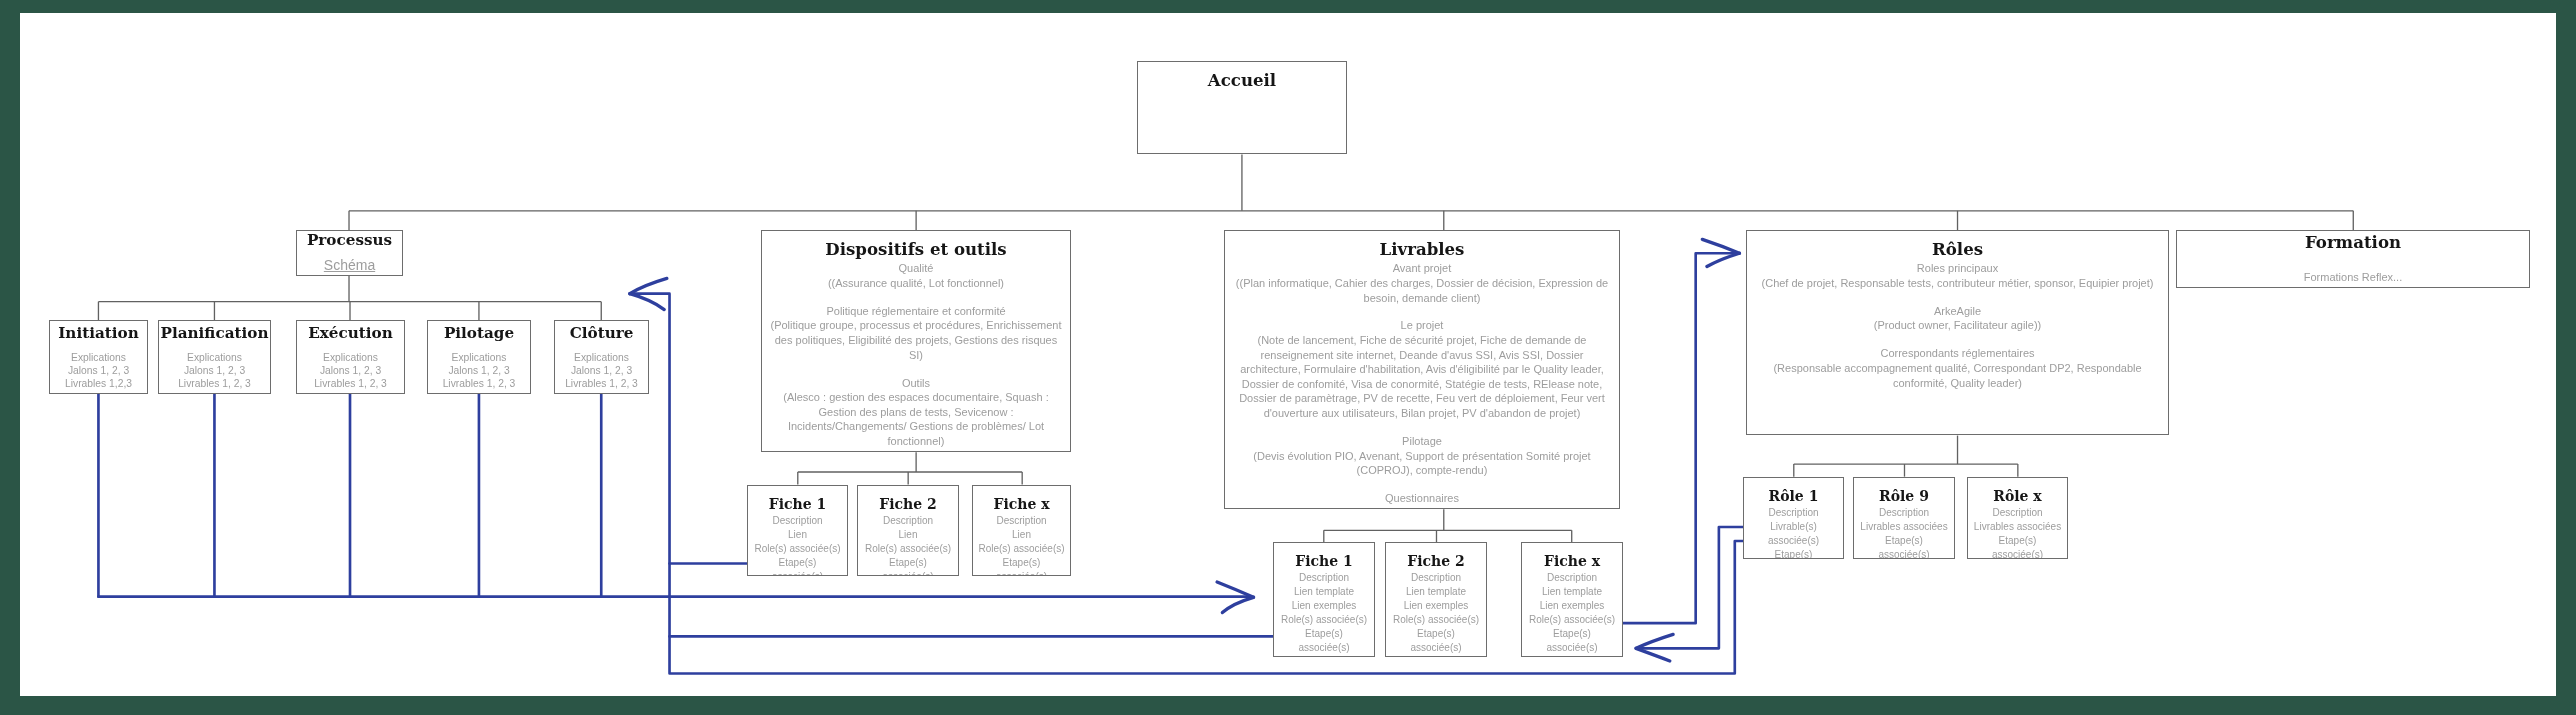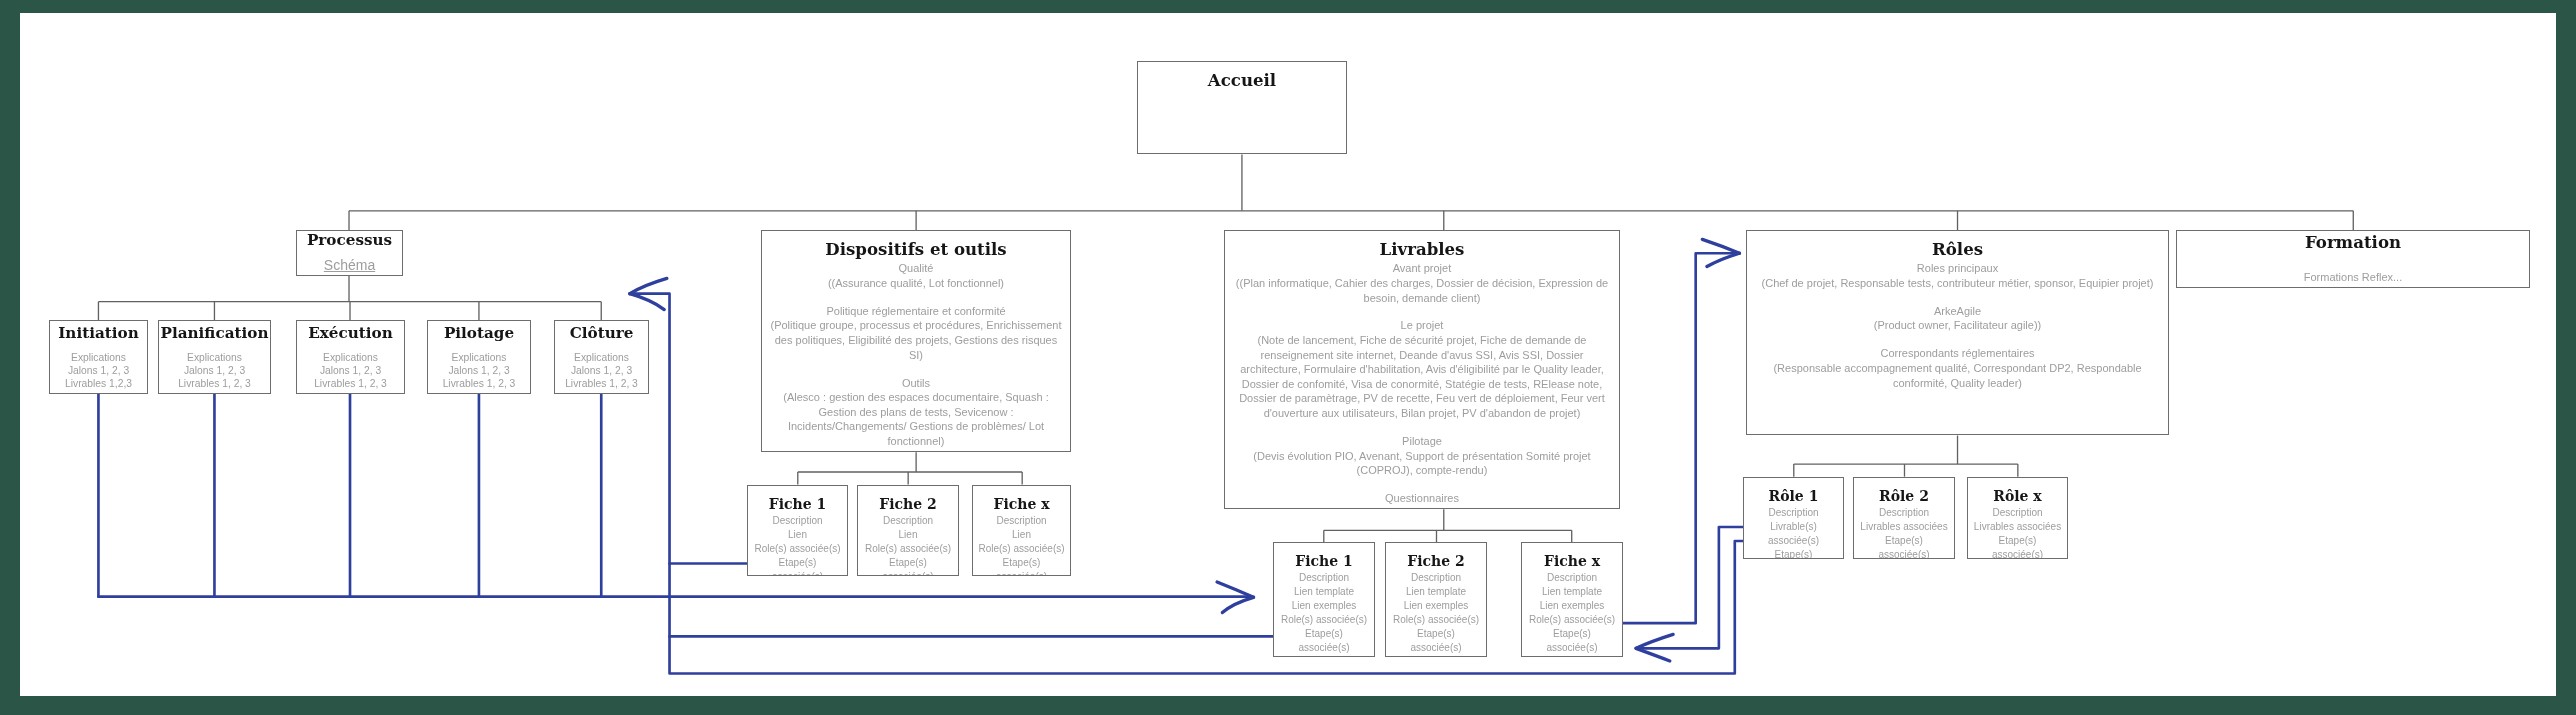--- a/index.html
+++ b/index.html
@@ -258,21 +258,21 @@
   </div>
   <div class="node fiche" style="left:1743px;top:477px;width:101px;height:82px">
     <div class="node-title">Rôle 1</div>
     <div class="node-lines">
         <div class="node-line">Description</div>
         <div class="node-line">Livrable(s) associée(s)</div>
         <div class="node-line">Etape(s) associée(s)</div>
       </div>
   </div>
   <div class="node fiche" style="left:1853px;top:477px;width:102px;height:82px">
-    <div class="node-title">Rôle 2</div>
+    <div class="node-title">Rôle 9</div>
     <div class="node-lines">
         <div class="node-line">Description</div>
         <div class="node-line">Livrables associées</div>
         <div class="node-line">Etape(s) associée(s)</div>
       </div>
   </div>
   <div class="node fiche" style="left:1967px;top:477px;width:101px;height:82px">
     <div class="node-title">Rôle x</div>
     <div class="node-lines">
         <div class="node-line">Description</div>

